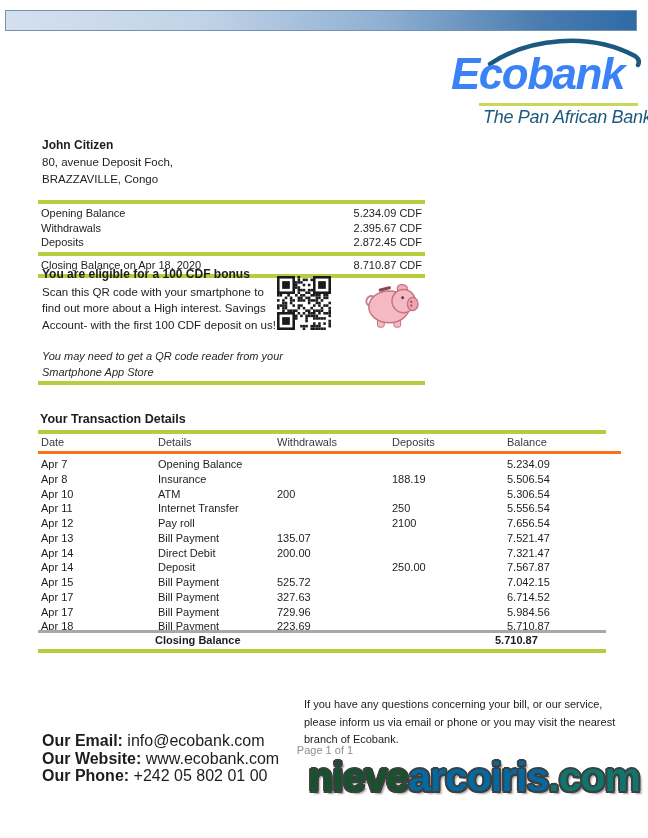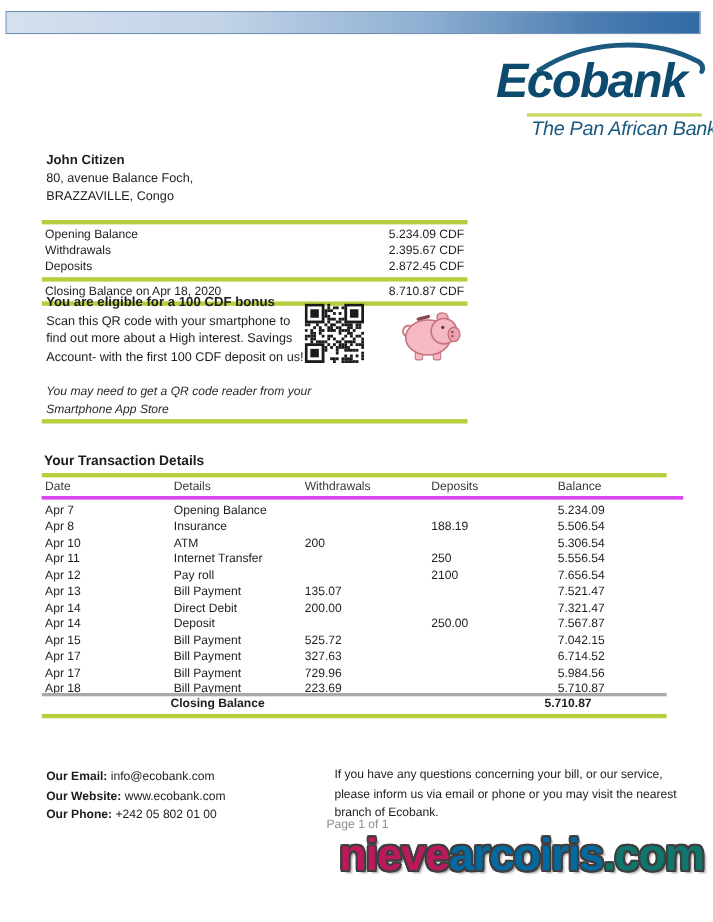--- a/index.html
+++ b/index.html
@@ -10,21 +10,21 @@
   
   .top-bar{
     position:absolute;left:5px;top:10px;width:632px;height:21px;
     background:linear-gradient(to right,#d4e0ee 0%,#c3d4e8 30%,#8fb0d2 60%,#4a7cb0 85%,#2f6aa6 100%);
     border:1px solid #7291b4;box-sizing:border-box;
   }
   
   .logo-text{
     position:absolute;left:451px;top:50px;
     font-size:44px;font-style:italic;font-weight:700;letter-spacing:-1.5px;
-    color:#0c4a6e;line-height:48px;
+    color:#3b82f6;line-height:48px;
   }
   .logo-swoosh{position:absolute;left:487px;top:34px;width:156px;height:34px;}
   .logo-underline{position:absolute;left:479px;top:103px;width:159px;height:3px;background:#c9d85a;}
   .tagline{
     position:absolute;left:470px;top:107px;width:190px;
     font-size:18px;font-style:italic;font-weight:500;color:#1b5a7e;letter-spacing:-0.3px;margin-left:13px;
   }
   
   .customer{position:absolute;left:42px;top:137px;font-size:11.5px;line-height:17px;}
   .customer .name{font-weight:700;font-size:12px;}
@@ -40,36 +40,36 @@
   .promo-note{position:absolute;left:42px;top:349px;width:262px;font-size:11px;font-style:italic;line-height:15.5px;color:#2a2a2a;}
   .qr{position:absolute;left:277px;top:276px;width:54px;height:54px;}
   .piggy{position:absolute;left:362px;top:275px;width:58px;height:56px;}
   .promo-bottom-line{position:absolute;left:38px;top:381px;width:387px;height:4px;background:#b9cc3e;}
   
   .txn-title{position:absolute;left:40px;top:412px;font-size:12.5px;font-weight:700;}
   .txn-green-top{position:absolute;left:38px;top:430px;width:568px;height:4px;background:#b9cc3e;}
   .txn-table{position:absolute;left:38px;top:436px;width:568px;border-collapse:collapse;table-layout:fixed;font-size:11px;}
   .txn-table th{
     text-align:left;font-weight:400;color:#3a3a3a;padding:0 0 2px 3px;
-    border-bottom:3px solid #d946ef;line-height:13px;
+    border-bottom:3px solid #f97316;line-height:13px;
   }
   .txn-table td{padding:0 0 0 3px;line-height:14.75px;color:#1d1d1d;}
   .txn-table th:nth-child(1),.txn-table td:nth-child(1){width:114px;}
   .txn-table th:nth-child(2),.txn-table td:nth-child(2){width:116px;}
   .txn-table th:nth-child(3),.txn-table td:nth-child(3){width:112px;}
   .txn-table th:nth-child(4),.txn-table td:nth-child(4){width:112px;}
   .txn-table th:nth-child(5),.txn-table td:nth-child(5){width:114px;}
   .txn-table tbody tr:first-child td{padding-top:3px;}
   .closing-rule{position:absolute;left:38px;top:630px;width:568px;height:3px;background:#a8a8a8;}
   .closing-row{position:absolute;left:38px;top:634px;width:568px;font-size:11px;font-weight:700;}
   .closing-row .c-label{position:absolute;left:117px;}
   .closing-row .c-value{position:absolute;left:457px;}
   .txn-green-bottom{position:absolute;left:38px;top:649px;width:568px;height:4px;background:#b9cc3e;}
   
-  .footer-contacts{position:absolute;left:42px;top:698px;font-size:11px;line-height:17.5px;}
+  .footer-contacts{position:absolute;left:42px;top:732px;font-size:16px;line-height:17.5px;}
   .footer-contacts .lbl{font-weight:700;}
   .footer-note{position:absolute;left:304px;top:696px;width:326px;font-size:11px;line-height:17.5px;}
   .page-number{position:absolute;left:38px;top:744px;width:574px;text-align:center;font-size:11px;color:#8f8f8f;}
   
   .watermark{
     position:absolute;right:8px;top:755px;
     font-size:41px;font-weight:800;letter-spacing:-1px;line-height:44px;white-space:nowrap;
     text-shadow:2px 0 0 #3f3f3f,-2px 0 0 #3f3f3f,0 2px 0 #3f3f3f,0 -2px 0 #3f3f3f,
                 1.5px 1.5px 0 #3f3f3f,-1.5px 1.5px 0 #3f3f3f,1.5px -1.5px 0 #3f3f3f,-1.5px -1.5px 0 #3f3f3f,
                 3px 3px 2px rgba(60,60,60,.5);
@@ -84,21 +84,21 @@
 
   <svg class="logo-swoosh" viewBox="0 0 156 34" aria-hidden="true">
     <path d="M3 30 C 42 4, 102 -2, 148 22 C 151 24 153 27 151 31" fill="none" stroke="#1b5a7e" stroke-width="4.5" stroke-linecap="round"></path>
   </svg>
   <div class="logo-text">Ecobank</div>
   <div class="logo-underline"></div>
   <div class="tagline">The Pan African Bank</div>
 
   <div class="customer">
     <div class="name">John Citizen</div>
-    <div>80, avenue Balance Foch,</div>
+    <div>80, avenue Deposit Foch,</div>
     <div>BRAZZAVILLE, Congo</div>
   </div>
 
   <div class="summary">
     <div class="green-rule"></div>
     <div class="rows">
         <div class="srow">
           <span>Opening Balance</span>
           <span>5.234.09 CDF</span>
         </div>
@@ -406,15 +406,15 @@
   <div class="txn-green-bottom"></div>
 
   <div class="footer-contacts">
       <div><span class="lbl">Our Email:</span><span> info@ecobank.com</span></div>
       <div><span class="lbl">Our Website:</span><span> www.ecobank.com</span></div>
       <div><span class="lbl">Our Phone:</span><span> +242 05 802 01 00</span></div>
     </div>
   <div class="footer-note">If you have any questions concerning your bill, or our service, please inform us via email or phone or you may visit the nearest branch of Ecobank.</div>
   <div class="page-number">Page 1 of 1</div>
 
-  <div class="watermark"><span style="color: #be185d;">nieve</span><span style="color: #0369a1;">arcoiris</span><span style="color: #0f766e;">.com</span></div>
+  <div class="watermark"><span style="color: #14532d;">nieve</span><span style="color: #0369a1;">arcoiris</span><span style="color: #0f766e;">.com</span></div>
 
 </div>
 
 </body></html>

